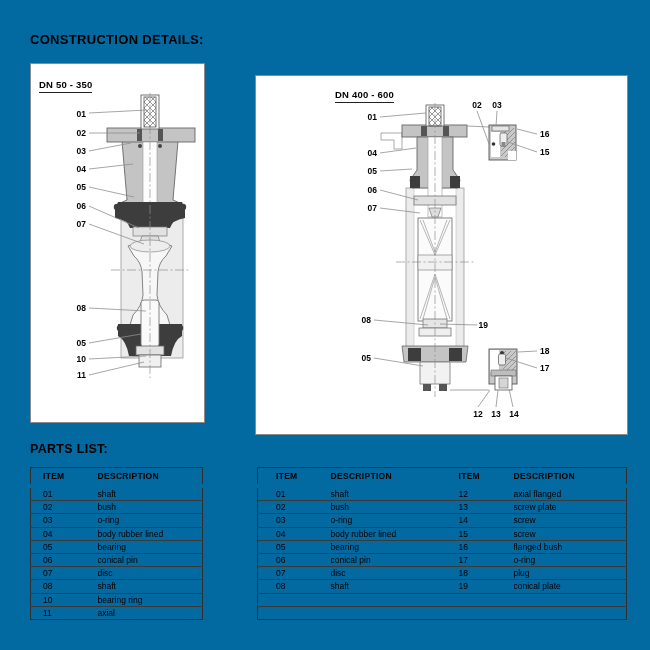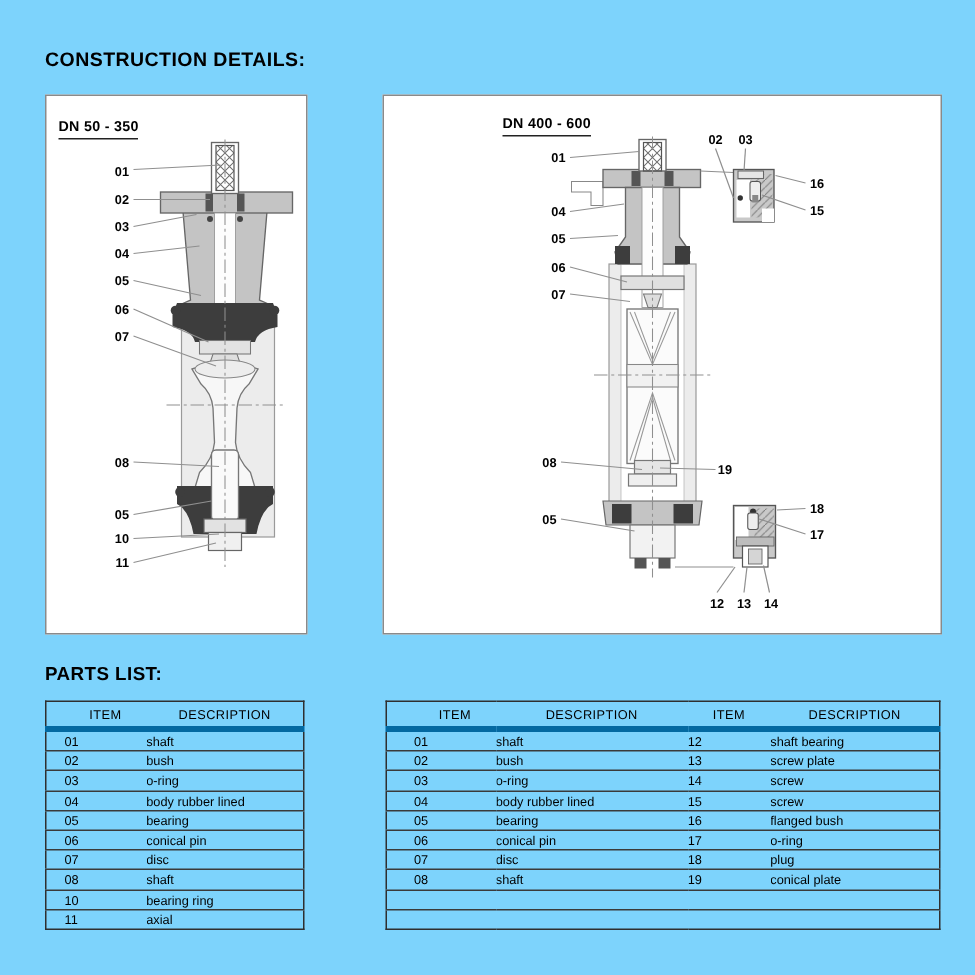--- a/index.html
+++ b/index.html
@@ -1,32 +1,32 @@
 <!DOCTYPE html>
 <html><head>
 <meta charset="utf-8">
 <style>
   html,body{margin:0;padding:0;background:#fff;}
-  .page{position:relative;width:650px;height:650px;background:#7dd3fc;
+  .page{position:relative;width:650px;height:650px;background:#0369a1;
         font-family:"Liberation Sans",sans-serif;color:#000;overflow:hidden;}
   .main-title{position:absolute;left:30px;top:32px;font-size:13px;font-weight:700;letter-spacing:.3px;}
   .section-title{position:absolute;left:30px;top:442px;font-size:12.5px;font-weight:700;letter-spacing:.3px;}
   .diagram-box{position:absolute;border:1px solid #8a8a8a;background:#fff;}
   .box-left{left:30px;top:63px;width:173px;height:358px;}
-  .box-right{left:255px;top:63px;width:371px;height:358px;}
+  .box-right{left:255px;top:75px;width:371px;height:358px;}
   .dn-label{position:absolute;font-size:9.5px;font-weight:700;border-bottom:1.2px solid #222;padding-bottom:2px;letter-spacing:.2px;}
   .dn-left{left:8px;top:15px;}
   .dn-right{left:79px;top:13px;}
   .diagram-box svg{position:absolute;left:0;top:0;}
   .tbl-wrap{position:absolute;top:467px;}
   .tbl-left{left:30px;width:173px;}
   .tbl-right{left:257px;width:370px;}
   table.parts{border-collapse:collapse;table-layout:fixed;width:100%;
       border:1.5px solid #2f2f2f;font-size:8.5px;}
-  table.parts th{height:16px;font-weight:400;text-align:center;padding:0;border-bottom:4px solid #0369a1;letter-spacing:.3px;}
+  table.parts th{height:16px;font-weight:700;text-align:left;padding:0;border-bottom:4px solid #0369a1;letter-spacing:.3px;}
   table.parts td{height:12.2px;padding:0;border-bottom:1px solid #3a3a3a;white-space:nowrap;overflow:hidden;}
   table.parts tr:last-child td{border-bottom:none;}
   .callout-text{font-size:8.5px;font-weight:700;fill:#000;}
   .leader{stroke:#8f8f8f;stroke-width:.8;fill:none;}
   .cl{stroke:#8f8f8f;stroke-width:.7;stroke-dasharray:9 2.5 2 2.5;fill:none;}
 </style>
 </head>
 <body>
 
 <div class="page">
@@ -298,21 +298,21 @@
             <th style="padding-left: 0px;">DESCRIPTION</th>
             <th style="padding-left: 0px;">ITEM</th>
             <th style="padding-left: 0px;">DESCRIPTION</th>
           </tr>
         </thead>
         <tbody>
           <tr>
             <td style="padding-left: 18px;">01</td>
             <td style="padding-left: 0px;">shaft</td>
             <td style="padding-left: 0px;">12</td>
-            <td style="padding-left: 0px;">shaft bearing</td>
+            <td style="padding-left: 0px;">axial flanged</td>
           </tr>
           <tr>
             <td style="padding-left: 18px;">02</td>
             <td style="padding-left: 0px;">bush</td>
             <td style="padding-left: 0px;">13</td>
             <td style="padding-left: 0px;">screw plate</td>
           </tr>
           <tr>
             <td style="padding-left: 18px;">03</td>
             <td style="padding-left: 0px;">o-ring</td>

